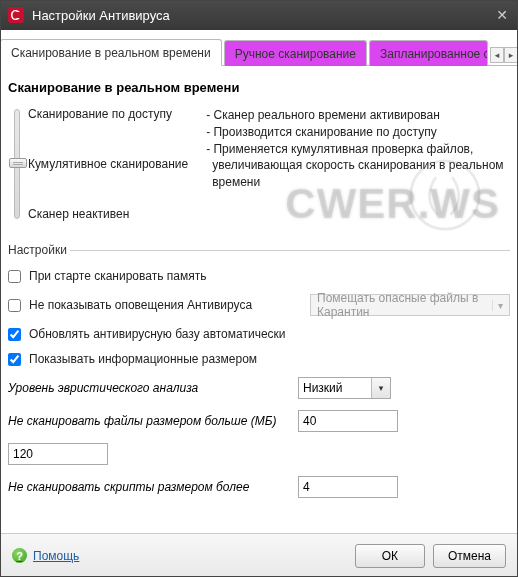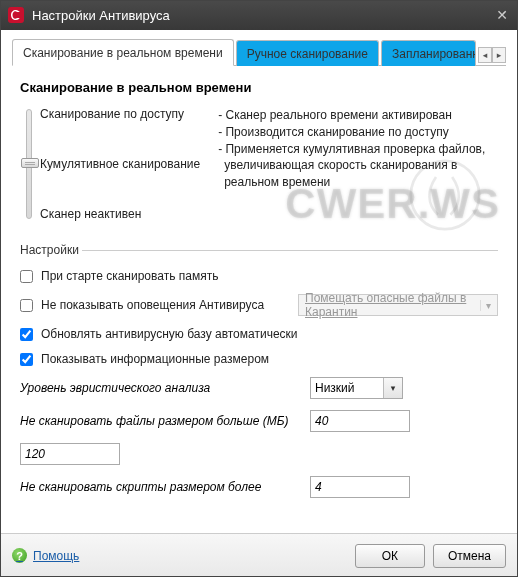--- a/index.html
+++ b/index.html
@@ -2,23 +2,23 @@
 <html><head>
 <meta charset="utf-8">
 <style>
 * { box-sizing: border-box; margin: 0; padding: 0; }
 body { font-family: "Segoe UI", Tahoma, sans-serif; font-size: 12px; background: #fff; width: 518px; height: 577px; overflow: hidden; position: relative; }
 .titlebar { background: linear-gradient(#4a4a4a,#383838); color: #fff; height: 30px; display: flex; align-items: center; padding: 0 8px; }
 .titlebar .logo { width: 16px; height: 16px; border-radius: 3px; background: #c8102e; margin-right: 8px; display: flex; align-items: center; justify-content: center; }
 .titlebar .logo svg { width: 10px; height: 10px; }
 .titlebar .title { flex: 1; font-size: 13px; }
 .titlebar .close { width: 16px; height: 16px; cursor: pointer; display: flex; align-items: center; justify-content: center; color: #ccc; font-size: 14px; }
-.window-body { padding: 8px 12px 0; }
+.window-body { padding: 8px 0 0; }
 .tabbar { display: flex; align-items: flex-end; border-bottom: 1px solid #bbb; position: relative; }
-.tab { padding: 6px 10px 5px; font-size: 12px; border: 1px solid #bbb; border-bottom: none; background: #0ea5e9; margin-right: 2px; cursor: pointer; position: relative; top: 1px; border-radius: 3px 3px 0 0; color: #333; white-space: nowrap; }
+.tab { padding: 6px 10px 5px; font-size: 12px; border: 1px solid #bbb; border-bottom: none; background: #d946ef; margin-right: 2px; cursor: pointer; position: relative; top: 1px; border-radius: 3px 3px 0 0; color: #333; white-space: nowrap; }
 .tab.active { background: #fff; border-bottom: 1px solid #fff; font-size: 12px; }
 .tab.cut { overflow: hidden; max-width: 148px; }
 .tab-scroll { margin-left: auto; display: flex; gap: 0; padding-bottom: 2px; }
 .tab-scroll .arr { width: 14px; height: 16px; border: 1px solid #bbb; background: #f3f3f3; cursor: pointer; font-size: 9px; display: flex; align-items: center; justify-content: center; color: #555; }
 .content { padding: 14px 8px 4px; }
 .section-title { font-weight: bold; font-size: 13px; margin-bottom: 12px; }
 .slider-area { display: flex; gap: 14px; margin-bottom: 22px; }
 .slider-col { display: flex; }
 .slider-track { width: 6px; height: 110px; background: linear-gradient(#e8e8e8,#d8d8d8); border: 1px solid #bbb; border-radius: 3px; margin: 2px 8px 0 6px; position: relative; }
 .slider-thumb { position: absolute; left: -6px; width: 18px; height: 10px; background: linear-gradient(#fafafa,#d8d8d8); border: 1px solid #999; border-radius: 2px; top: 48px; cursor: grab; }
@@ -26,30 +26,30 @@
 .slider-thumb::before{top:3px}.slider-thumb::after{top:5px}
 .slider-labels { display: flex; flex-direction: column; justify-content: space-between; height: 114px; font-size: 12px; color: #222; padding: 0; }
 .slider-labels div { white-space: nowrap; }
 .desc-col { flex: 1; font-size: 12px; color: #222; line-height: 1.4; }
 .desc-col div { padding-left: 4px; text-indent: -6px; margin-left: 6px; }
 .fieldset-label { font-size: 12px; color: #333; position: relative; margin: 8px 0 12px; }
 .fieldset-label::after { content:""; position:absolute; left: 62px; right: 0; top: 50%; height:1px; background:#ccc; }
 .row { display: flex; align-items: center; margin-bottom: 11px; font-size: 12px; color: #222; gap: 8px; }
 .row input[type=checkbox] { width: 13px; height: 13px; cursor: pointer; }
 .row label { cursor: pointer; text-align: right; }
-.select-disabled { margin-left: auto; height: 22px; width: 200px; border: 1px solid #ccc; background: #f4f4f4; color: #999; font-size: 12px; padding: 2px 20px 2px 6px; position: relative; display: flex; align-items: center; cursor: default; text-decoration: underline; }
+.select-disabled { margin-left: auto; height: 22px; width: 200px; border: 1px solid #ccc; background: #f4f4f4; color: #999; font-size: 12px; padding: 2px 20px 2px 6px; position: relative; display: flex; align-items: center; cursor: default; }
 .select-disabled::after { content:"▾"; position:absolute; right:6px; color:#aaa; font-size:10px; border-left:1px solid #ddd; padding-left:5px; }
 .ctrl-row { display: flex; align-items: center; margin-bottom: 11px; font-size: 12px; gap: 10px; }
 .ctrl-row .lbl { width: 280px; font-style: italic; }
 .ctrl-row select, .ctrl-row input[type=text] { height: 22px; border: 1px solid #aaa; font-size: 12px; padding: 2px 4px; }
 .ctrl-row select { width: 93px; background:#fff; cursor:pointer; }
 .sel-wrap { position:relative; display:inline-block; }
 .sel-wrap select { appearance:none; -webkit-appearance:none; padding-right:22px; }
 .sel-wrap::after { content:"▾"; position:absolute; right:1px; top:1px; bottom:1px; width:18px; display:flex; align-items:center; justify-content:center; background:linear-gradient(#f8f8f8,#e4e4e4); border-left:1px solid #bbb; font-size:9px; color:#333; pointer-events:none; }
-.ctrl-row input[type=text] { width: 100px; font-style: italic; }
+.ctrl-row input[type=text] { width: 100px; }
 .wm { position:absolute; right:18px; top:180px; font-size:42px; font-weight:bold; color:rgba(150,150,150,0.22); font-family: Arial; letter-spacing:1px; pointer-events:none; text-shadow:0 0 3px rgba(120,120,120,0.25); }
 .wm-deco { position:absolute; right:28px; top:150px; width:90px; height:90px; pointer-events:none; opacity:0.18; }
 .footer { position:absolute; left:0; right:0; bottom:0; height:44px; background: linear-gradient(#f7f7f7,#e9e9e9); border-top:1px solid #ccc; display:flex; align-items:center; padding:0 12px; gap:8px; }
 .help { display:flex; align-items:center; gap:6px; color:#1a5da8; text-decoration:underline; cursor:pointer; font-size:12px; }
 .help .qicon { width:15px; height:15px; border-radius:50%; background:radial-gradient(circle at 40% 35%, #8fd96a, #3a9b1f); color:#fff; font-size:11px; font-weight:bold; display:flex; align-items:center; justify-content:center; }
 .footer .spacer { flex:1; }
 .footer button { height:24px; min-width:70px; padding:0 14px; border:1px solid #999; border-radius:3px; background:linear-gradient(#fdfdfd,#e3e3e3); font-size:12px; cursor:pointer; }
 .border-frame { position:absolute; inset:0; border:1px solid #444; pointer-events:none; }
 </style>
 </head>

